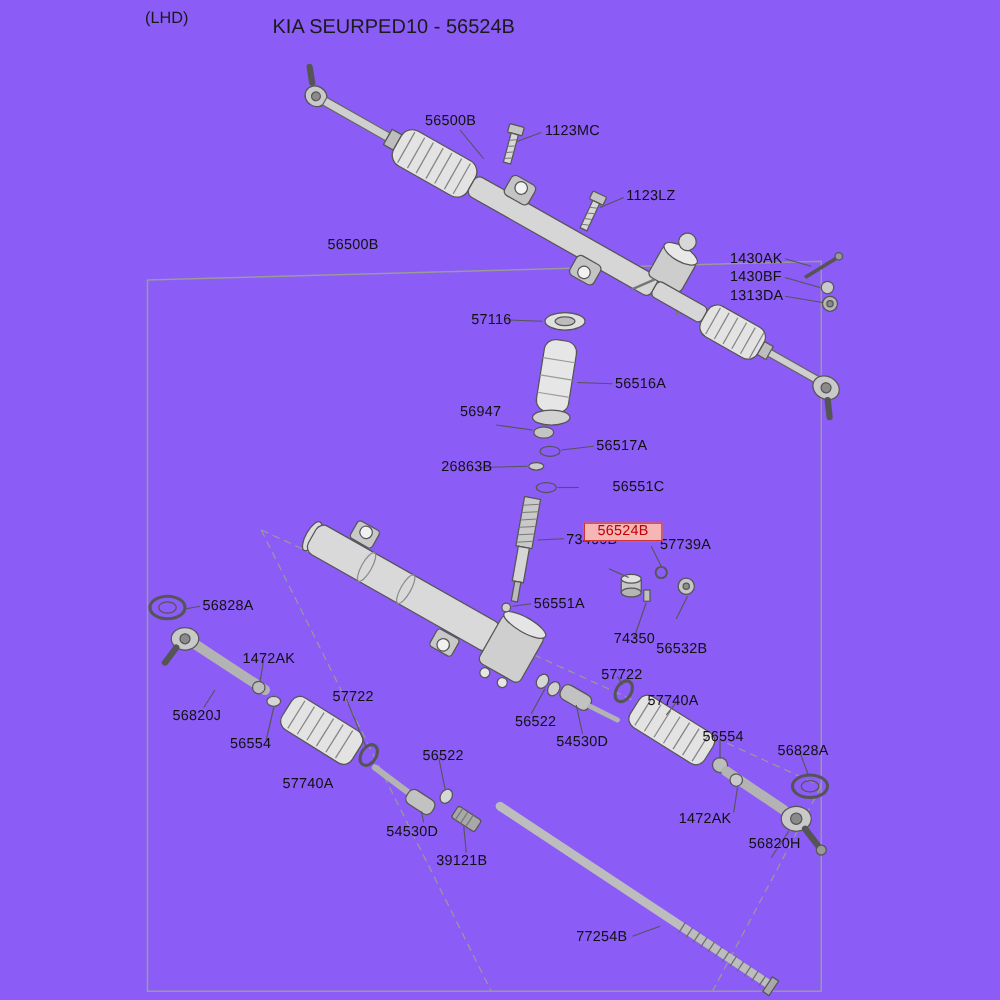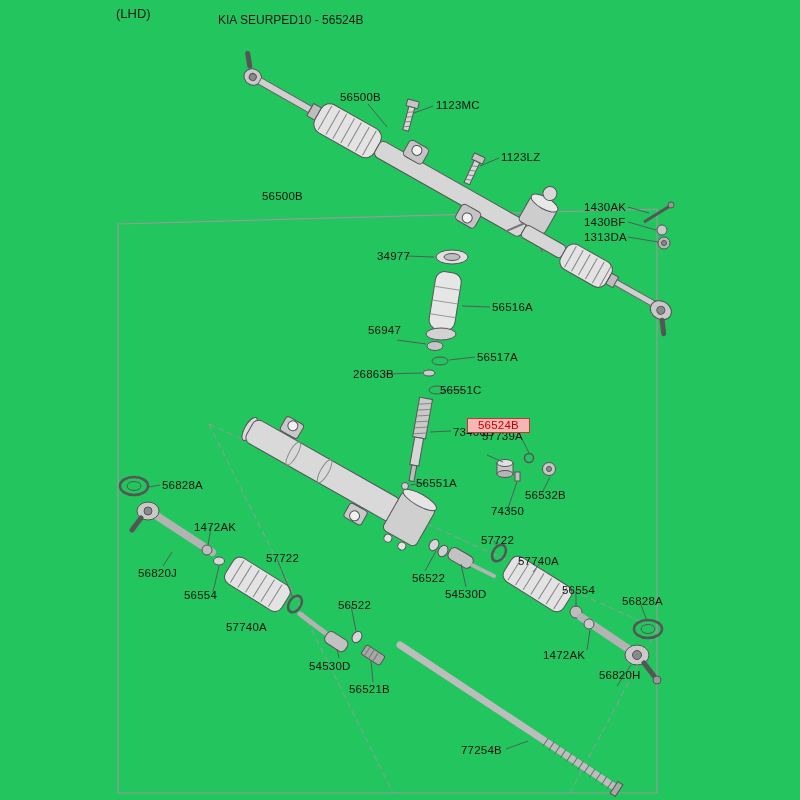--- a/index.html
+++ b/index.html
@@ -1,21 +1,21 @@
 <!DOCTYPE html>
 <html><head>
 <meta charset="utf-8">
 <style>
   html,body { margin:0; padding:0; background:#ffffff; }
   .screen {
-    position:relative; width:800px; height:800px; background:#22c55e;
+    position:relative; width:800px; height:800px; background:#8b5cf6;
     font-family:"Liberation Sans", sans-serif; overflow:hidden;
   }
   .corner-note { position:absolute; left:116px; top:6px; font-size:13px; color:#1a1a1a; }
-  .page-title  { position:absolute; left:218px; top:13px; font-size:12px; color:#1a1a1a; }
+  .page-title  { position:absolute; left:218px; top:13px; font-size:16px; color:#1a1a1a; }
   .diagram-svg { position:absolute; left:0; top:0; }
   .part-label {
     position:absolute; font-size:11.5px; color:#111; white-space:nowrap;
     letter-spacing:0.2px; line-height:13px; cursor:default;
   }
 </style>
 </head>
 <body>
 
 <div class="screen">
@@ -290,44 +290,44 @@
     </g>
   </svg>
 
   <span class="part-label" style="left:340px;top:91px">56500B</span>
   <span class="part-label" style="left:436px;top:99px">1123MC</span>
   <span class="part-label" style="left:501px;top:151px">1123LZ</span>
   <span class="part-label" style="left:584px;top:201px">1430AK</span>
   <span class="part-label" style="left:584px;top:216px">1430BF</span>
   <span class="part-label" style="left:584px;top:231px">1313DA</span>
   <span class="part-label" style="left:262px;top:190px">56500B</span>
-  <span class="part-label" style="left:377px;top:250px">34977</span>
+  <span class="part-label" style="left:377px;top:250px">57116</span>
   <span class="part-label" style="left:492px;top:301px">56516A</span>
   <span class="part-label" style="left:368px;top:324px">56947</span>
   <span class="part-label" style="left:477px;top:351px">56517A</span>
   <span class="part-label" style="left:353px;top:368px">26863B</span>
-  <span class="part-label" style="left:440px;top:384px">56551C</span>
+  <span class="part-label" style="left:490px;top:384px">56551C</span>
   <span class="part-label" style="left:453px;top:426px">73460B</span>
-  <span class="part-label" style="left:482px;top:430px">57739A</span>
+  <span class="part-label" style="left:528px;top:430px">57739A</span>
   <span class="part-label" style="left: 467px; top: 418px; color: rgb(192, 0, 0); background: rgb(246, 182, 182); border: 1px solid rgb(204, 51, 51); padding: 0px 10px;">56524B</span>
-  <span class="part-label" style="left:416px;top:477px">56551A</span>
-  <span class="part-label" style="left:525px;top:489px">56532B</span>
+  <span class="part-label" style="left:427px;top:477px">56551A</span>
+  <span class="part-label" style="left:525px;top:513px">56532B</span>
   <span class="part-label" style="left:491px;top:505px">74350</span>
   <span class="part-label" style="left:162px;top:479px">56828A</span>
   <span class="part-label" style="left:194px;top:521px">1472AK</span>
   <span class="part-label" style="left:266px;top:552px">57722</span>
   <span class="part-label" style="left:138px;top:567px">56820J</span>
   <span class="part-label" style="left:184px;top:589px">56554</span>
   <span class="part-label" style="left:226px;top:621px">57740A</span>
   <span class="part-label" style="left:412px;top:572px">56522</span>
   <span class="part-label" style="left:445px;top:588px">54530D</span>
   <span class="part-label" style="left:481px;top:534px">57722</span>
   <span class="part-label" style="left:518px;top:555px">57740A</span>
   <span class="part-label" style="left:562px;top:584px">56554</span>
   <span class="part-label" style="left:622px;top:595px">56828A</span>
   <span class="part-label" style="left:338px;top:599px">56522</span>
   <span class="part-label" style="left:543px;top:649px">1472AK</span>
   <span class="part-label" style="left:309px;top:660px">54530D</span>
-  <span class="part-label" style="left:349px;top:683px">56521B</span>
+  <span class="part-label" style="left:349px;top:683px">39121B</span>
   <span class="part-label" style="left:599px;top:669px">56820H</span>
   <span class="part-label" style="left:461px;top:744px">77254B</span>
 
 </div>
 
 </body></html>

